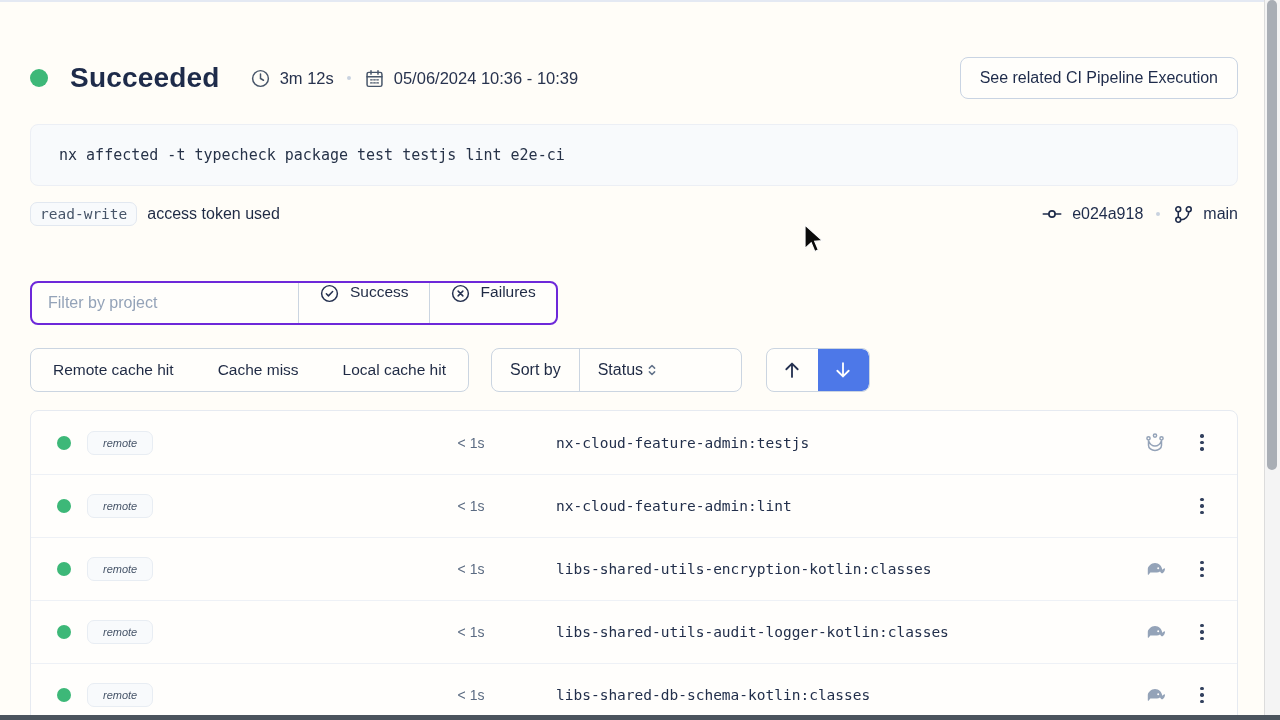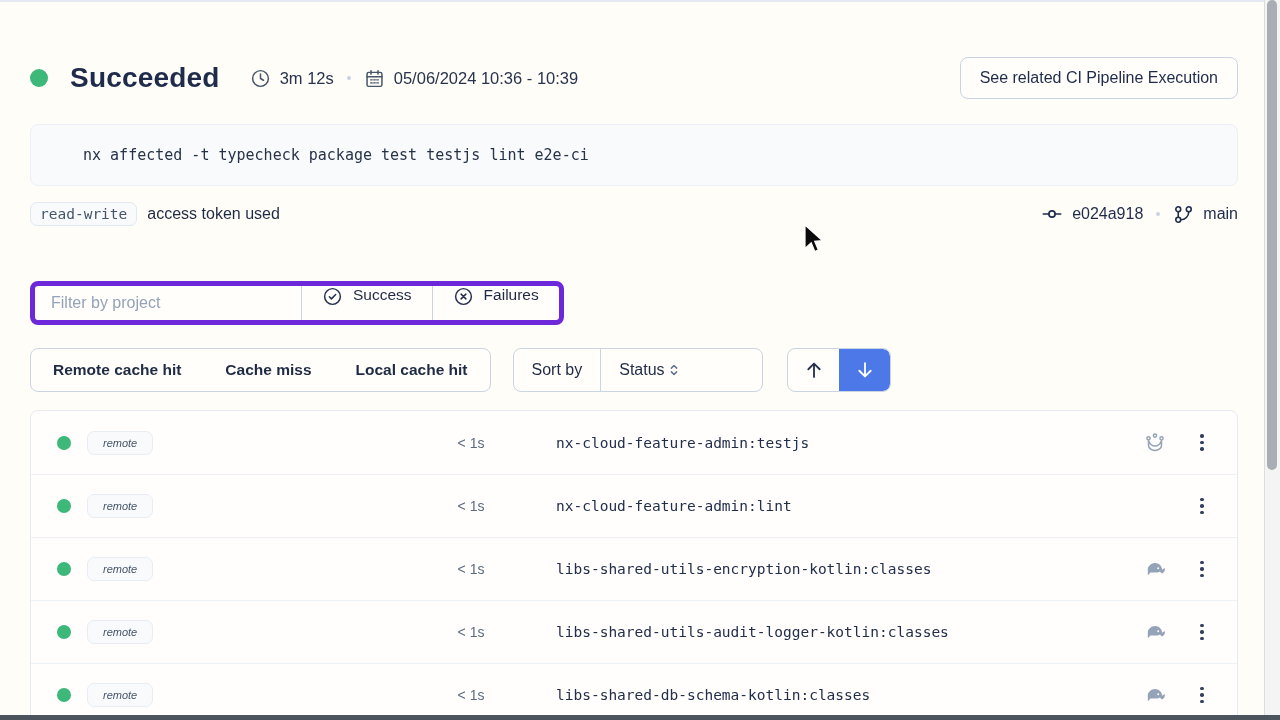--- a/index.html
+++ b/index.html
@@ -28,41 +28,41 @@
   .related-btn {
     font-size:16px; color:#1e2b4a; background:#fffefb;
     border:1px solid #c9d4e3; border-radius:8px;
     padding:11px 19px; cursor:pointer; font-family:inherit;
   }
 
   
   .command-box {
     position:absolute; top:124px; left:30px; right:42px; height:62px;
     background:#f8fafc; border:1px solid #eceff5; border-radius:8px;
-    display:flex; align-items:center; padding:0 52px;
+    display:flex; align-items:center; padding:0 28px;
     font-size:15px; color:#263248;
   }
 
   
   .token-row {
     position:absolute; top:199px; left:30px; right:42px; height:30px;
     display:flex; align-items:center;
   }
   .token-badge {
     font-size:14.5px; color:#475569; background:#f8fafc;
     border:1px solid #e2e8f0; border-radius:7px; padding:3px 9px;
   }
   .token-text { font-size:16px; margin-left:10px; color:#1f2a44; }
   .vcs { display:flex; align-items:center; gap:9px; font-size:16px; color:#1e2b4a; }
   .vcs svg { display:block; }
 
   
   .filter-row1 {
     position:absolute; top:281px; left:30px; height:44px;
-    display:flex; border:5px solid #6d28d9; border-radius:8px;
+    display:flex; border:2px solid #6d28d9; border-radius:8px;
     background:#fffefb; overflow:hidden;
   }
   .filter-input {
     width:266px; border:none; outline:none; background:transparent;
     padding:0 16px; font-size:16px; font-family:inherit; color:#1f2a44;
   }
   .filter-input::placeholder { color:#94a3b8; }
   .seg-btn {
     display:flex; gap:10px; padding:0 20px;
     border:none; border-left:1px solid #cbd5e1; background:transparent;
@@ -74,21 +74,21 @@
     position:absolute; top:348px; left:30px; right:42px; height:44px;
     display:flex; align-items:stretch;
   }
   .group {
     display:flex; border:1px solid #cbd5e1; border-radius:8px;
     background:#fffefb; overflow:hidden;
   }
   .group > * + * { border-left:1px solid #cbd5e1; }
   .cache-btn {
     border:none; background:transparent; padding:0 22px;
-    font-size:15.5px; font-weight:700; color:#1f2a44; cursor:pointer; font-family:inherit;
+    font-size:15.5px; font-weight:400; color:#1f2a44; cursor:pointer; font-family:inherit;
   }
   .sort-group { margin-left:22px; }
   .sort-label { display:flex; align-items:center; padding:0 18px; font-size:16px; color:#1f2a44; }
   .sort-select {
     display:flex; align-items:center; 
     width:162px; padding:0 14px 0 18px; font-size:16px; color:#1f2a44; cursor:pointer;
   }
   .arrow-group { margin-left:24px; }
   .arrow-btn {
     width:51px; border:none; background:transparent; cursor:pointer;

